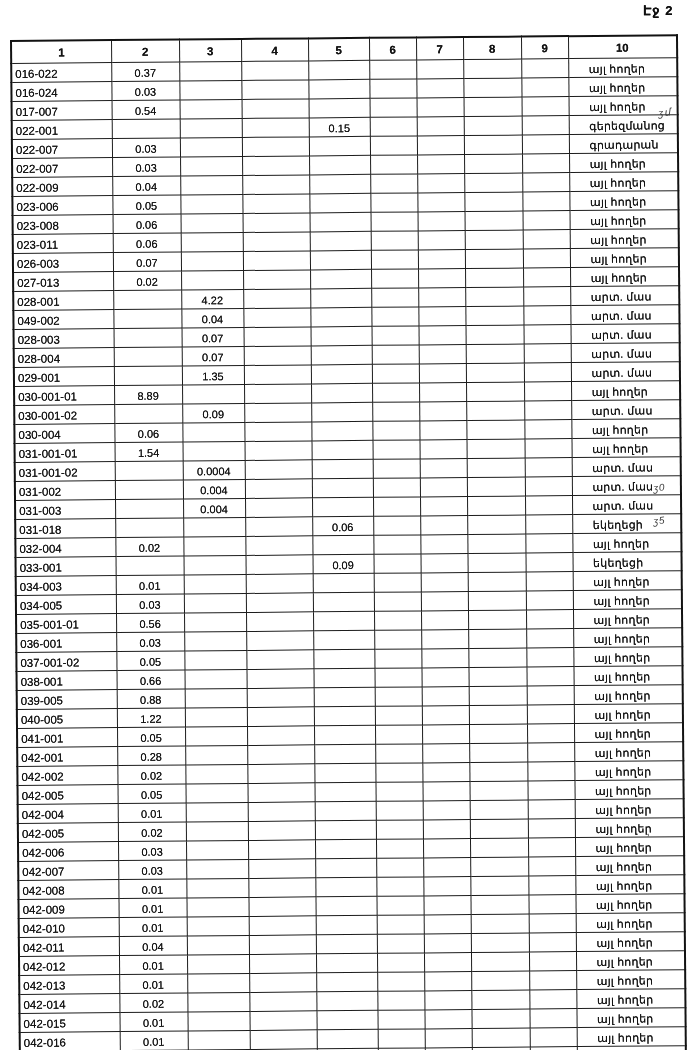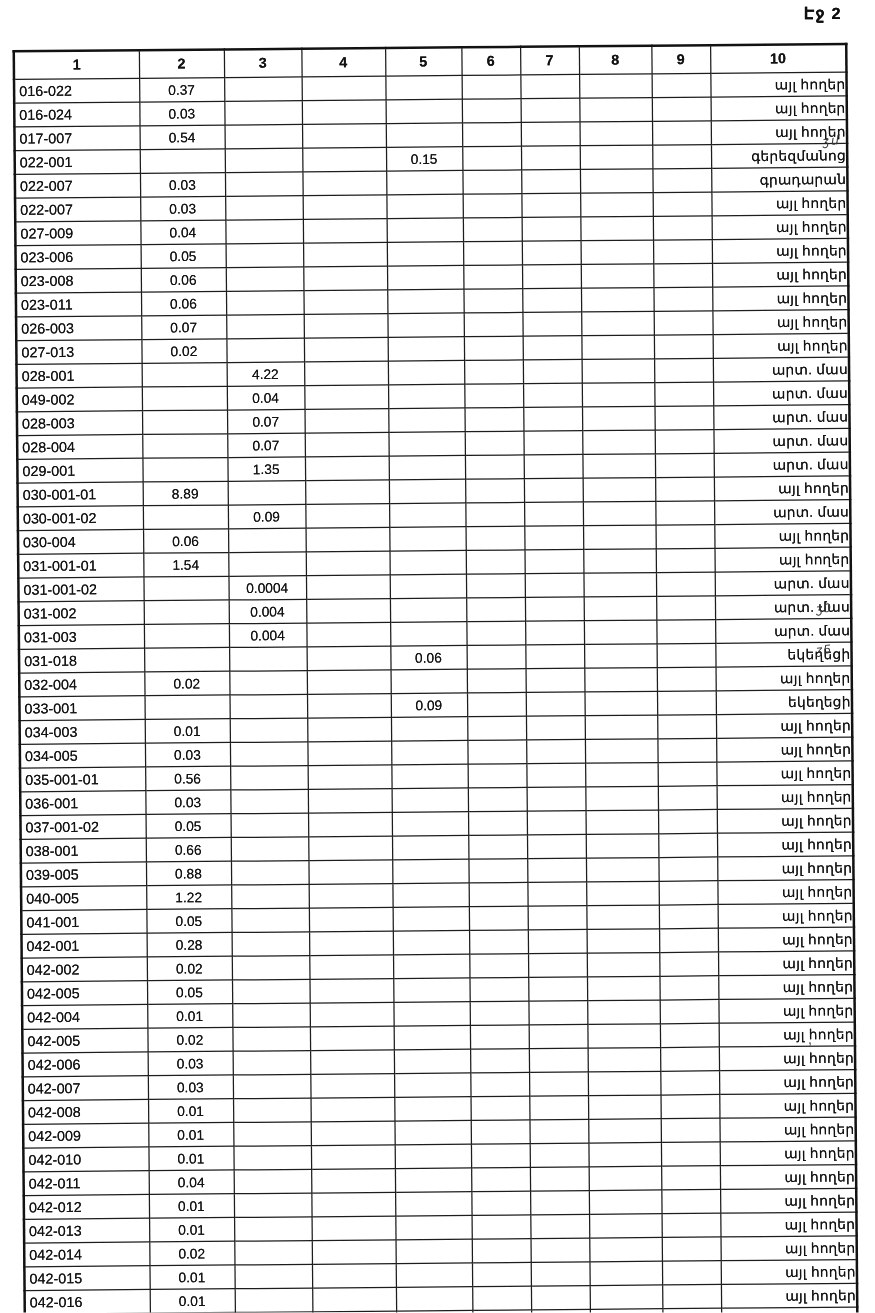--- a/index.html
+++ b/index.html
@@ -27,21 +27,21 @@
   }
   th{
     height:21px;font-size:11.5px;font-weight:bold;vertical-align:middle;
     text-align:center;color:#131313;
   }
   td{
     height:17px;font-size:11px;line-height:13px;vertical-align:bottom;
     text-align:center;color:#131313;padding-bottom:1px;
   }
   td.c1{text-align:left;padding-left:3px;font-size:11.5px;}
-  td.c10{text-align:right;padding-left:3px;letter-spacing:.2px;}
+  td.c10{text-align:left;padding-left:20px;letter-spacing:.2px;}
   .margin-note{
     position:absolute;font-size:10px;font-style:italic;color:#3a3a3a;
     transform:rotate(-6deg);letter-spacing:1px;
   }
   .n0{left:658px;top:107px;}
   .n1{left:653px;top:482px;}
   .n2{left:653px;top:515px;}
   .n3{left:647px;top:831px;font-size:12px;font-style:normal;}
 </style>
 </head>
@@ -145,21 +145,21 @@
             <td class="c3"></td>
             <td class="c4"></td>
             <td class="c5"></td>
             <td class="c6"></td>
             <td class="c7"></td>
             <td class="c8"></td>
             <td class="c9"></td>
             <td class="c10">այլ հողեր</td>
           </tr>
           <tr>
-            <td class="c1">027-009</td>
+            <td class="c1">022-009</td>
             <td class="c2">0.04</td>
             <td class="c3"></td>
             <td class="c4"></td>
             <td class="c5"></td>
             <td class="c6"></td>
             <td class="c7"></td>
             <td class="c8"></td>
             <td class="c9"></td>
             <td class="c10">այլ հողեր</td>
           </tr>

